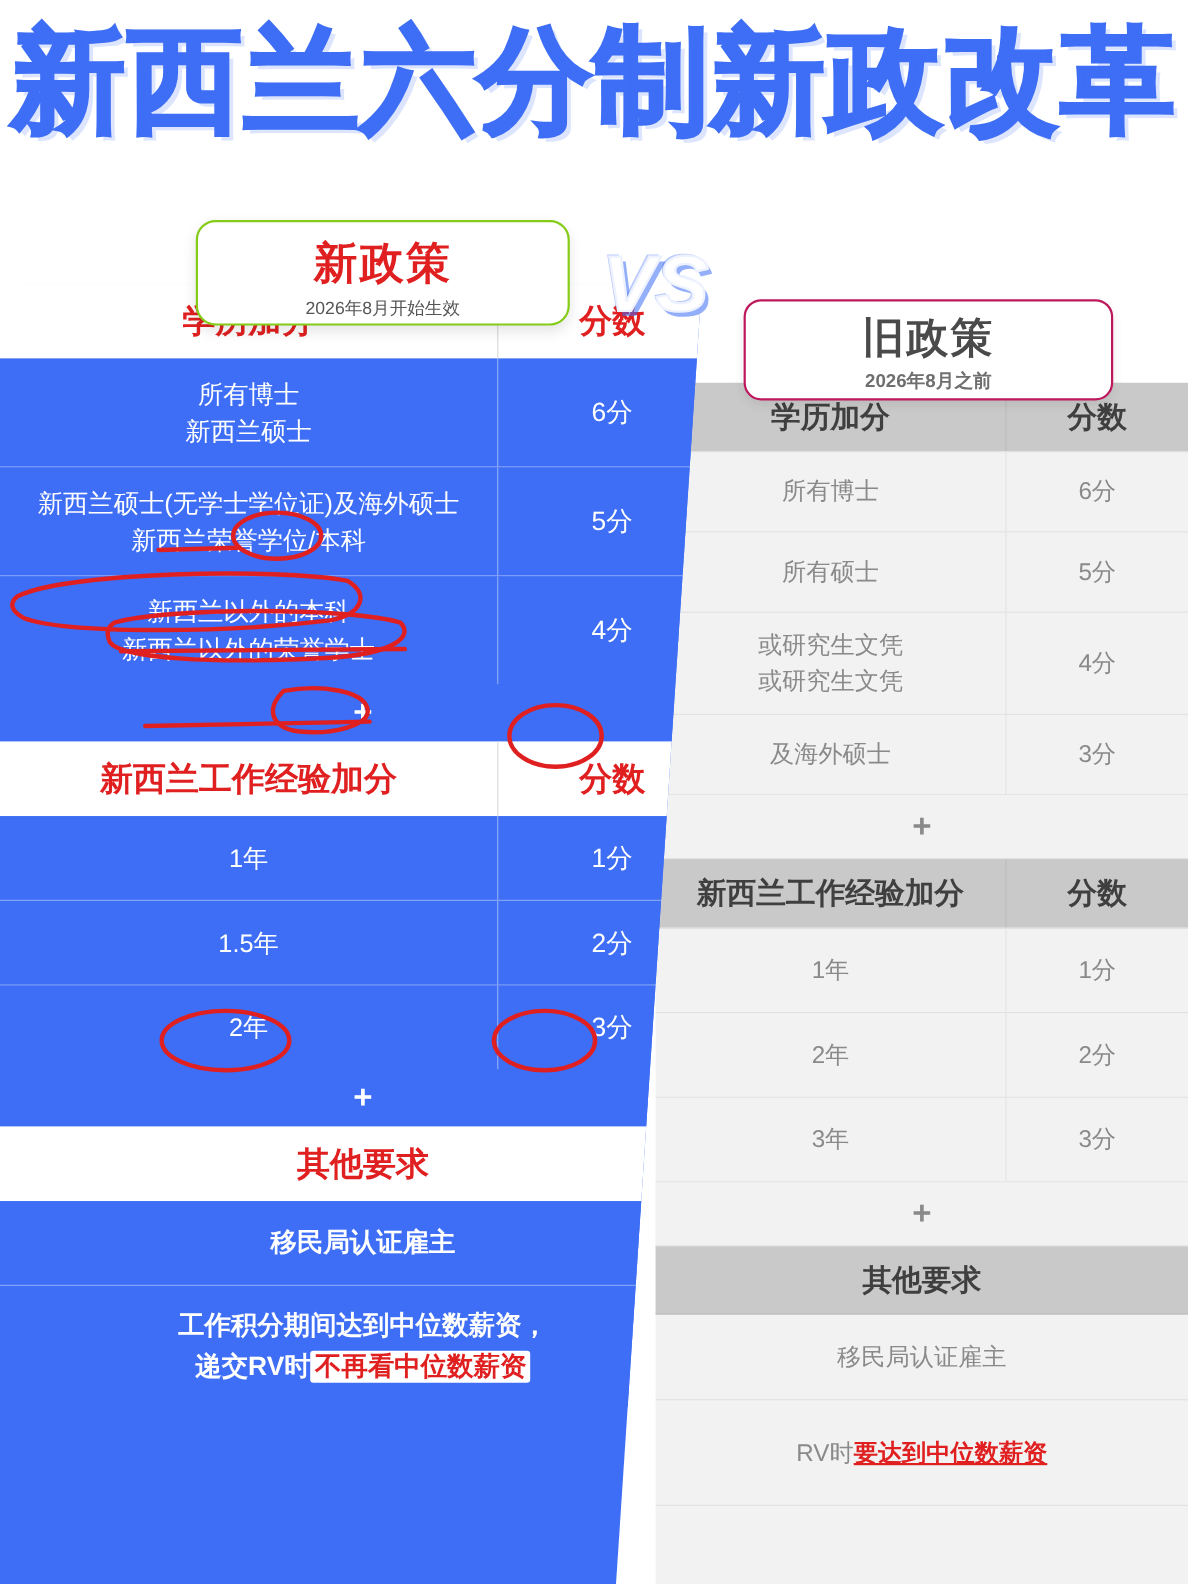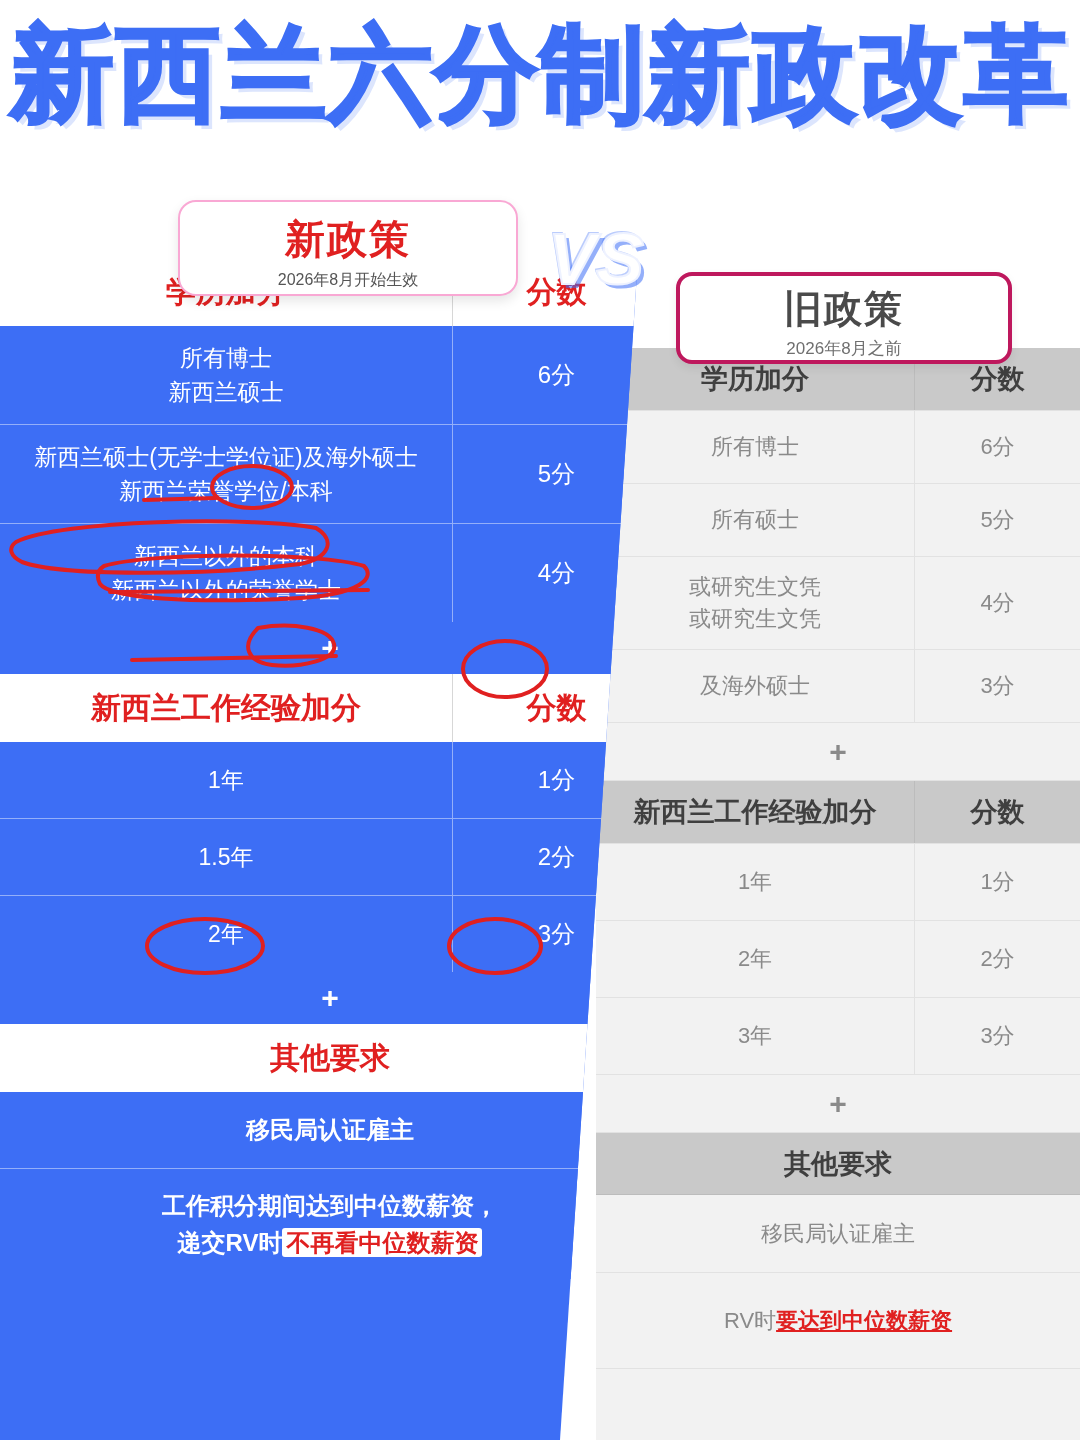--- a/index.html
+++ b/index.html
@@ -30,29 +30,29 @@
     position: absolute;
     left: 596px; top: 348px;
     width: 484px; height: 1092px;
     background: #f2f2f2;
   }
   .old-head {
     position: absolute;
     left: 676px; top: 272px;
     width: 336px; height: 92px;
     background: #fff;
-    border: 4px solid #be185d;
+    border: 2px solid #be185d;
     border-radius: 16px;
     box-shadow: 0 4px 10px rgba(0,0,0,0.07);
     text-align: center;
     padding-top: 8px;
     z-index: 6;
   }
   .old-head .h1 { font-size: 38px; font-weight: 900; color: #4a4a4a; letter-spacing: 2px; }
-  .old-head .h2 { font-size: 17px; color: #6f6f6f; margin-top: 2px; }
+  .old-head .h2 { font-size: 17px; color: #6f6f6f; margin-top: 2px; font-weight: bold; }
 
   .old-table { position: absolute; left: 0; top: 0; width: 484px; }
   .o-row { display: flex; width: 100%; border-bottom: 1px solid #e2e2e2; }
   .o-row > div { display: flex; align-items: center; justify-content: center; text-align: center; }
   .o-left  { width: 318px; }
   .o-right { width: 166px; border-left: 1px solid #e2e2e2; }
   .o-header { background: #c9c9c9; }
   .o-header .o-left, .o-header .o-right {
     font-size: 27px; font-weight: 900; color: #3f3f3f; height: 62px; border-left-color:#bcbcbc;
   }
@@ -115,21 +115,21 @@
     color:#fff; font-size: 24px; line-height: 1.55; background:#3D6EF5; font-weight:700;
   }
   .hl { background:#fff; color:#E02020; font-weight:900; padding: 1px 4px; border-radius: 3px; margin-top: 10px; }
 
   
   .new-head {
     position: absolute;
     left: 178px; top: 200px;
     width: 340px; height: 96px;
     background:#fff;
-    border: 2px solid #f9a8d4;
+    border: 2px solid #84cc16;
     border-radius: 18px;
     box-shadow: 0 5px 12px rgba(0,0,0,0.10);
     text-align:center; padding-top: 10px;
     z-index: 9;
   }
   .new-head .h1 { font-size: 40px; font-weight: 900; color:#E02020; letter-spacing: 2px; }
   .new-head .h2 { font-size: 16px; color:#555; margin-top: 3px; }
 
   .vs {
     position: absolute; left: 548px; top: 218px;

